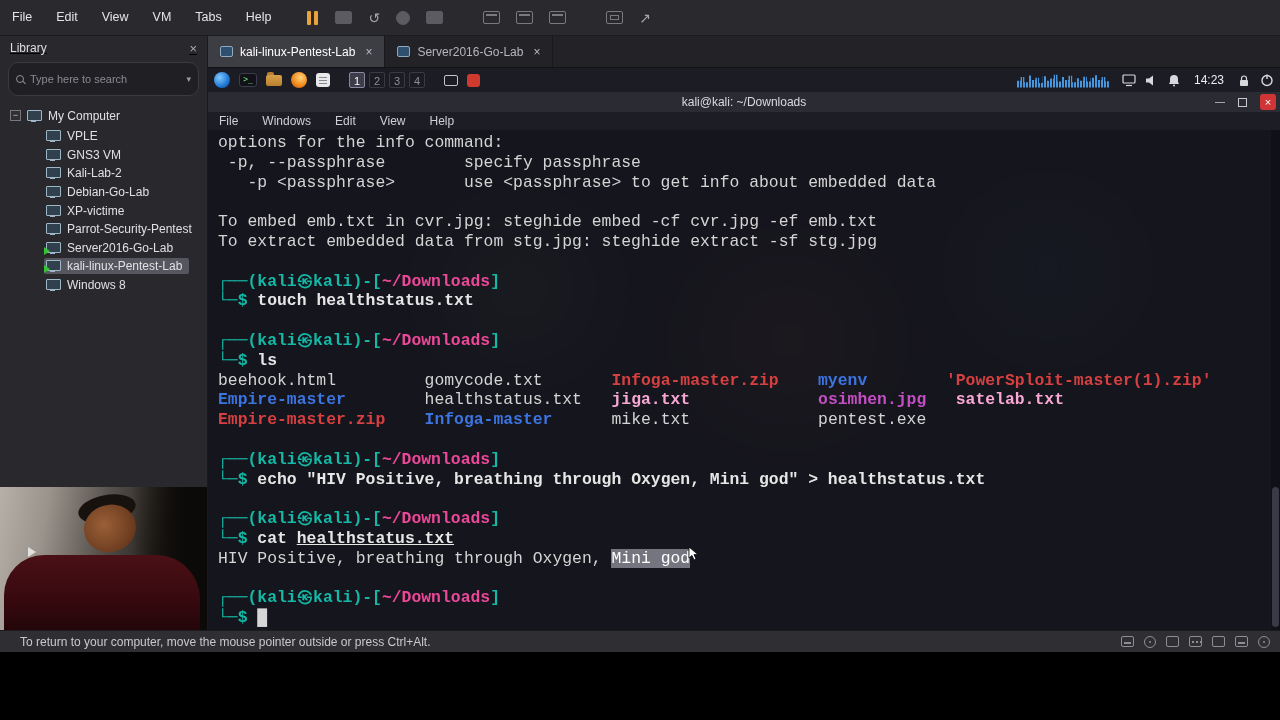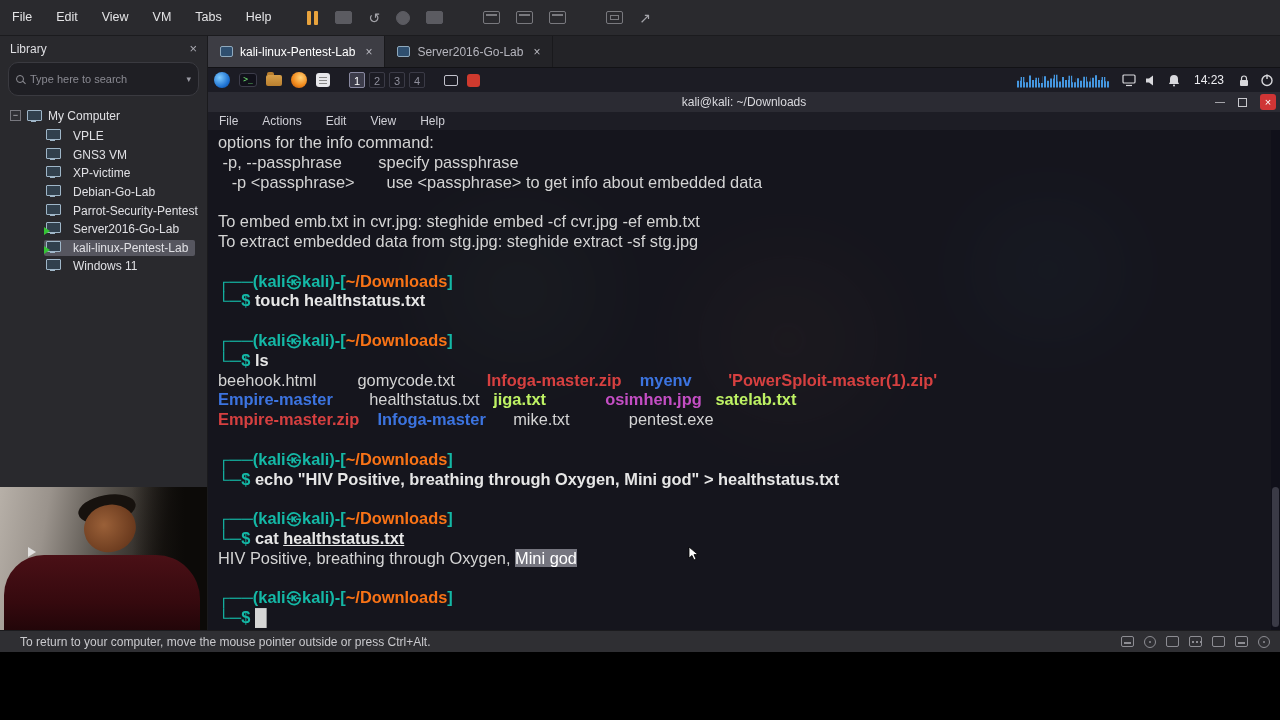--- a/index.html
+++ b/index.html
@@ -19,39 +19,39 @@
   .tool.dim { background:#64646b; border-color:#64646b; }
   .tool.circ { width:14px; height:14px; border-radius:50%; }
   .tool.txt { border:none; width:auto; height:auto; color:#b9b9bf; font-size:14px; line-height:14px; }
   .tool.out::after { content:""; position:absolute; left:2px; top:2px; right:2px; height:2px; background:#87878d; }
   .tool.fs::after { content:""; position:absolute; inset:3px; border:1px solid #87878d; }
   .tgap { width:8px; }
 
   
   .sidebar { position:absolute; left:0; top:36px; width:208px; height:594px; background:#29292d;
              border-right:1px solid #1a1a1d; z-index:1; }
-  .lib-head { display:flex; justify-content:space-between; align-items:flex-end; padding:5px 10px 3px 10px; }
+  .lib-head { display:flex; justify-content:space-between; align-items:flex-start; padding:5px 10px 3px 10px;text-decoration:underline; }
   .lib-title { color:#dedee2; font-size:12px; }
   .lib-close { color:#a9a9b0; font-size:13px; cursor:default; }
   .searchbox { margin:3px 8px 0 8px; height:20px; background:#1f1f24; border:1px solid #3a3a40;
                border-radius:10px; display:flex; align-items:center; padding:16px 7px; }
   .mag { width:8px; height:8px; border:1.4px solid #8f8f96; border-radius:50%; position:relative; margin-right:6px; flex:none; }
   .mag::after { content:""; position:absolute; width:4px; height:1.4px; background:#8f8f96;
                 transform:rotate(45deg); right:-3.4px; bottom:-1.2px; }
   .search-input { flex:1; min-width:0; background:transparent; border:none; outline:none; color:#dddde2; font-size:11px; }
   .search-input::placeholder { color:#8a8a92; }
   .caret { color:#9a9aa2; font-size:9px; margin-left:4px; }
   .tree { margin-top:10px; }
   .tree-root { display:flex; align-items:center; gap:6px; padding-left:10px; height:19px; }
   .expander { width:11px; height:11px; border:1px solid #77777e; background:#2f2f34; color:#c8c8cf;
               font-size:9px; line-height:9px; text-align:center; flex:none; }
   .tree-label { color:#e0e0e4; font-size:12px; white-space:nowrap; }
   .tree-items { margin-top:2px; }
   .tree-item { height:18.6px; padding-left:44px; display:flex; align-items:center; }
-  .ti-wrap { display:inline-flex; align-items:flex-start; gap:12px; padding:1px 7px 1px 2px; border-radius:2px; }
+  .ti-wrap { display:inline-flex; align-items:center; gap:6px; padding:1px 7px 1px 2px; border-radius:2px; }
   .tree-item.selected .ti-wrap { background:#56565f; }
   .vm-icon { position:relative; width:15px; height:12px; flex:none; }
   .vm-icon::before { content:""; position:absolute; left:0; top:0; width:13px; height:9px;
                      border:1px solid #9fb6c8; border-radius:1px; background:#31404d; }
   .vm-icon::after { content:""; position:absolute; left:4px; bottom:0; width:5px; height:2px; background:#9fb6c8; }
   .play-badge { position:absolute; left:-2px; bottom:-1px; width:0; height:0; z-index:2;
                 border-left:6px solid #35c435; border-top:4px solid transparent; border-bottom:4px solid transparent; }
 
   
   .tabbar { position:absolute; left:208px; top:36px; width:1072px; height:32px; background:#232327;
@@ -108,31 +108,31 @@
   .twb.max::after { content:""; position:absolute; left:4px; top:4px; width:7px; height:7px; border:1px solid #c8c8cd; }
   .twb.close { right:4px; background:#cf3535; color:#fff; border-radius:3px; font-size:11px; }
   .t-menubar { height:18px; background:#1d1d25; display:flex; align-items:center; gap:24px; padding-left:11px; }
   .t-menu-item { color:#cfcfd6; font-size:12px; }
   .t-body { position:relative; height:500px; background:#15151d; overflow:hidden; }
   .bleed { position:absolute; border-radius:50%; filter:blur(28px); opacity:.09; z-index:1; }
   .b1 { left:170px; top:30px; width:280px; height:260px; background:radial-gradient(#49634a, transparent 70%); }
   .b2 { left:430px; top:70px; width:300px; height:280px; background:radial-gradient(#6a4d38, transparent 70%); }
   .b3 { left:710px; top:20px; width:260px; height:240px; background:radial-gradient(#30505e, transparent 70%); }
   .t-text { position:relative; z-index:2; padding:3px 8px 0 10px;
-            font-family:Liberation Sans, sans-serif; font-size:16.4px; line-height:19.8px;
+            font-family:Liberation Mono, monospace; font-size:16.4px; line-height:19.8px;
             color:#d4d4d4; white-space:pre; }
   .tline { white-space:pre; }
   .p   { color:#14b8a6; font-weight:bold; }
-  .pw  { color:#f97316; font-weight:bold; }
+  .pw  { color:#ec4899; font-weight:bold; }
   .c   { color:#e6e6e6; font-weight:bold; }
   .cu  { color:#e6e6e6; font-weight:bold; text-decoration:underline; }
   .dir { color:#3c74e0; font-weight:bold;text-align:right; }
   .arc { color:#d64040; font-weight:bold; }
   .img { color:#c44ec4; font-weight:bold; }
-  .exe { color:#bef264; font-weight:bold; }
+  .exe { color:#f9a8d4; font-weight:bold; }
   .sel { background:#75757f; color:#ffffff; }
   .cur { color:#d6d6d6; }
   .t-scroll { position:absolute; right:0; top:0; bottom:0; width:9px; background:#10101a; z-index:3; }
   .t-scroll .thumb { position:absolute; left:1px; right:1px; bottom:3px; height:140px; background:#3a3a46; border-radius:4px; }
   .cursor-svg { position:absolute; left:480px; top:478px; z-index:10; }
 
   
   .webcam { position:absolute; left:0; top:487px; width:207px; height:143px; overflow:hidden; z-index:5;
             background:linear-gradient(100deg,#b7b0a8 0%,#9a938c 22%,#55504a 48%,#201c18 75%,#121008 100%); }
   .wc-shadow { position:absolute; right:0; top:0; width:75px; height:100%;
@@ -216,27 +216,33 @@
           </div>
           <div class="tree-item">
             <span class="ti-wrap">
               <span class="vm-icon"></span>
               <span class="tree-label">GNS3 VM</span>
             </span>
           </div>
           <div class="tree-item">
             <span class="ti-wrap">
               <span class="vm-icon"></span>
+              <span class="tree-label">Kali-Lab-2</span>
+            </span>
+          </div>
+          <div class="tree-item">
+            <span class="ti-wrap">
+              <span class="vm-icon"></span>
+              <span class="tree-label">Debian-Go-Lab</span>
+            </span>
+          </div>
+          <div class="tree-item">
+            <span class="ti-wrap">
+              <span class="vm-icon"></span>
               <span class="tree-label">XP-victime</span>
-            </span>
-          </div>
-          <div class="tree-item">
-            <span class="ti-wrap">
-              <span class="vm-icon"></span>
-              <span class="tree-label">Debian-Go-Lab</span>
             </span>
           </div>
           <div class="tree-item">
             <span class="ti-wrap">
               <span class="vm-icon"></span>
               <span class="tree-label">Parrot-Security-Pentest</span>
             </span>
           </div>
           <div class="tree-item">
             <span class="ti-wrap">
@@ -250,21 +256,21 @@
             <span class="ti-wrap">
               <span class="vm-icon">
                 <span class="play-badge"></span>
               </span>
               <span class="tree-label">kali-linux-Pentest-Lab</span>
             </span>
           </div>
           <div class="tree-item">
             <span class="ti-wrap">
               <span class="vm-icon"></span>
-              <span class="tree-label">Windows 11</span>
+              <span class="tree-label">Windows 8</span>
             </span>
           </div>
         </div>
     </div>
   </aside>
 
   <nav class="tabbar">
     <div class="tabs">
         <div class="vm-tab active">
           <span class="tab-icon"></span>
@@ -324,21 +330,21 @@
 
     <section class="terminal">
       <div class="t-titlebar">
         <span class="t-title">kali@kali: ~/Downloads</span>
         <span class="twb min">—</span>
         <span class="twb max"></span>
         <span class="twb close">×</span>
       </div>
       <div class="t-menubar">
           <span class="t-menu-item">File</span>
-          <span class="t-menu-item">Actions</span>
+          <span class="t-menu-item">Windows</span>
           <span class="t-menu-item">Edit</span>
           <span class="t-menu-item">View</span>
           <span class="t-menu-item">Help</span>
         </div>
       <div class="t-body">
         <div class="bleed b1"></div>
         <div class="bleed b2"></div>
         <div class="bleed b3"></div>
         <div class="t-text"><div class="tline"><span>options for the info command:</span></div><div class="tline"><span> -p, --passphrase        specify passphrase</span></div><div class="tline"><span>   -p &lt;passphrase&gt;       use &lt;passphrase&gt; to get info about embedded data</span></div><div class="tline"><span> </span></div><div class="tline"><span>To embed emb.txt in cvr.jpg: steghide embed -cf cvr.jpg -ef emb.txt</span></div><div class="tline"><span>To extract embedded data from stg.jpg: steghide extract -sf stg.jpg</span></div><div class="tline"><span> </span></div><div class="tline"><span class="p">┌──(kali㉿kali)-[</span><span class="pw">~/Downloads</span><span class="p">]</span></div><div class="tline"><span class="p">└─$ </span><span class="c">touch healthstatus.txt</span></div><div class="tline"><span> </span></div><div class="tline"><span class="p">┌──(kali㉿kali)-[</span><span class="pw">~/Downloads</span><span class="p">]</span></div><div class="tline"><span class="p">└─$ </span><span class="c">ls</span></div><div class="tline"><span>beehook.html         </span><span>gomycode.txt       </span><span class="arc">Infoga-master.zip</span><span>    </span><span class="dir">myenv</span><span>        </span><span class="arc">'PowerSploit-master(1).zip'</span></div><div class="tline"><span class="dir">Empire-master</span><span>        </span><span>healthstatus.txt   </span><span class="exe">jiga.txt</span><span>             </span><span class="img">osimhen.jpg</span><span>   </span><span class="exe">satelab.txt</span></div><div class="tline"><span class="arc">Empire-master.zip</span><span>    </span><span class="dir">Infoga-master</span><span>      </span><span>mike.txt             </span><span>pentest.exe</span></div><div class="tline"><span> </span></div><div class="tline"><span class="p">┌──(kali㉿kali)-[</span><span class="pw">~/Downloads</span><span class="p">]</span></div><div class="tline"><span class="p">└─$ </span><span class="c">echo "HIV Positive, breathing through Oxygen, Mini god" &gt; healthstatus.txt</span></div><div class="tline"><span> </span></div><div class="tline"><span class="p">┌──(kali㉿kali)-[</span><span class="pw">~/Downloads</span><span class="p">]</span></div><div class="tline"><span class="p">└─$ </span><span class="c">cat </span><span class="cu">healthstatus.txt</span></div><div class="tline"><span>HIV Positive, breathing through Oxygen, </span><span class="sel">Mini god</span></div><div class="tline"><span> </span></div><div class="tline"><span class="p">┌──(kali㉿kali)-[</span><span class="pw">~/Downloads</span><span class="p">]</span></div><div class="tline"><span class="p">└─$ </span><span class="cur">█</span></div></div>
         <div class="t-scroll">

